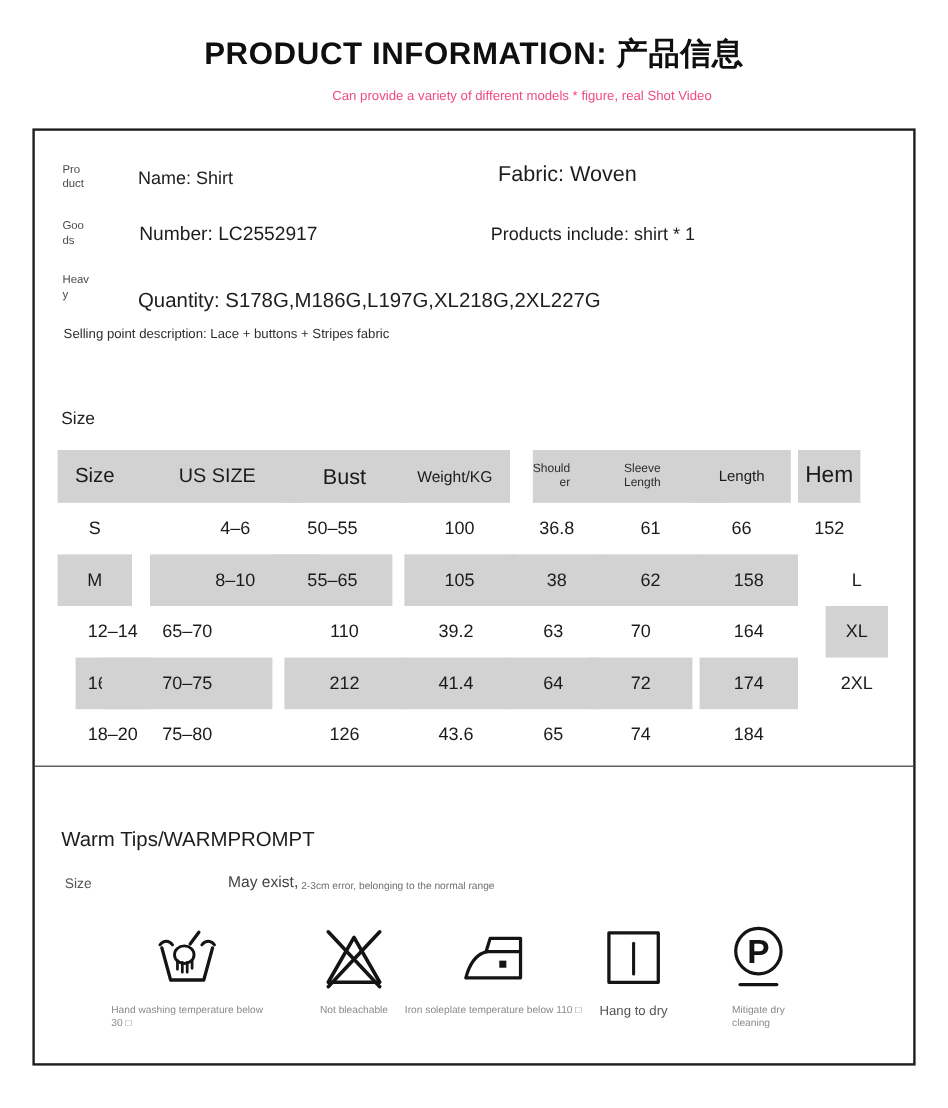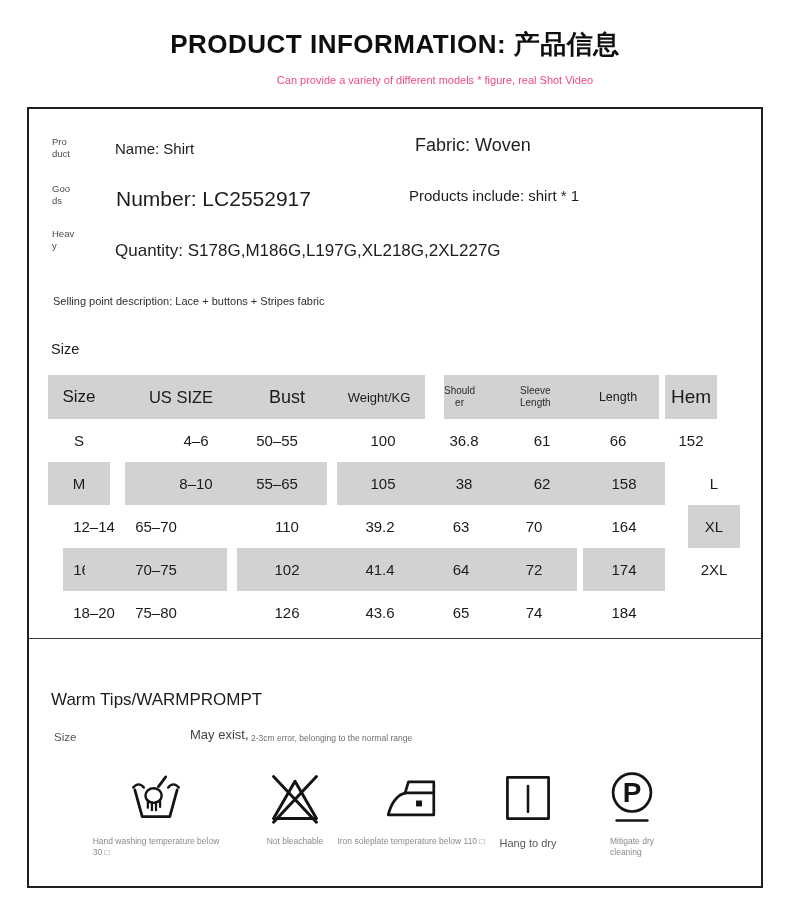--- a/index.html
+++ b/index.html
@@ -8,34 +8,34 @@
   .title{position:absolute;top:27px;left:0;width:100%;text-align:center;
          font-size:26px;font-weight:bold;letter-spacing:.5px;color:#0f0f0f;}
   .subtitle{position:absolute;top:74px;left:0;width:100%;text-align:center;
             font-size:11px;color:var(--accent,#f04a87);padding-left:40px;}
   .panel{position:absolute;left:27px;top:107px;width:736px;height:781px;
          border:2px solid #1f1f1f;box-sizing:border-box;background:#fff;}
   .abs{position:absolute;}
   .tag{white-space:pre-line;font-size:9.5px;line-height:1.25;color:#4b4b4b;}
   .t-name{font-size:15px;}
   .t-fabric{font-size:18px;}
-  .t-number{font-size:21px;}
+  .t-number{font-size:16px;}
   .t-includes{font-size:15px;}
   .t-quantity{font-size:17px;margin-top:12px;}
   .t-selling{font-size:11px;color:#2e2e2e;}
   .size-heading{font-size:14.5px;color:#222;}
   .size-table{position:absolute;left:19px;top:266px;width:692px;display:grid;
               grid-template-columns:62px 142px 100px 92px 76px 86px 82px 52px;}
   .cell{display:flex;align-items:center;justify-content:center;height:43px;
         font-size:15px;color:#1b1b1b;}
   .cell.h{height:44px;background:var(--tablegray,#d2d2d2);}
   .cell.g{background:var(--tablegray,#d2d2d2);}
   .c0.h{font-size:17px}.c1.h{font-size:16.5px}.c2.h{font-size:13px}.c3.h{font-size:18px}
   .c6.h{font-size:12.5px}.c7.h{font-size:19px}
-  .c4.h,.c5.h{justify-content:flex-start;text-align:center;white-space:pre-line;
+  .c4.h,.c5.h{justify-content:flex-start;text-align:right;white-space:pre-line;
               font-size:10px;line-height:1.25;color:#2c2c2c;}
   .c1.d{transform:translateX(15px)}
   .c2.d{transform:translateX(-25px)} .c2.h{transform:translateX(-19px)}
   .c3{transform:translateX(-15px)}
   .c4.d{transform:translateX(-18px)}
   .c5.d{transform:translateX(-21px)}
   .c6{transform:translateX(-29px)}
   .c7{transform:translateX(-23px)}
   .divider{position:absolute;left:0;top:529px;width:100%;border-top:1.5px solid #3a3a3a;}
   .warm-heading{font-size:17px;color:#1c1c1c;}
@@ -65,21 +65,21 @@
 
     <div class="abs tag" style="left:23px;top:74px">Goo
 ds</div>
     <div class="abs t-number" style="left:87px;top:78px">Number: LC2552917</div>
     <div class="abs t-includes" style="left:380px;top:78px">Products include: shirt * 1</div>
 
     <div class="abs tag" style="left:23px;top:119px">Heav
 y</div>
     <div class="abs t-quantity" style="left:86px;top:120px">Quantity: S178G,M186G,L197G,XL218G,2XL227G</div>
 
-    <div class="abs t-selling" style="left:24px;top:186px">Selling point description: Lace + buttons + Stripes fabric</div>
+    <div class="abs t-selling" style="left:24px;top:164px">Selling point description: Lace + buttons + Stripes fabric</div>
 
     <div class="abs size-heading" style="left:22px;top:232px">Size</div>
 
     <div class="size-table">
       <div class="cell h c0">Size</div>
       <div class="cell h c1">US SIZE</div>
       <div class="cell h c3">Bust</div>
       <div class="cell h c2">Weight/KG</div>
       <div class="cell h c4">Should
 er</div>
@@ -110,21 +110,21 @@
       <div class="cell d c2">65–70</div>
       <div class="cell d c3">110</div>
       <div class="cell d c4">39.2</div>
       <div class="cell d c5">63</div>
       <div class="cell d c6">70</div>
       <div class="cell d c7">164</div>
 
       <div class="cell d g c0">XL</div>
       <div class="cell d g c1">16–18</div>
       <div class="cell d g c2">70–75</div>
-      <div class="cell d g c3">102</div>
+      <div class="cell d g c3">212</div>
       <div class="cell d g c4">41.4</div>
       <div class="cell d g c5">64</div>
       <div class="cell d g c6">72</div>
       <div class="cell d g c7">174</div>
 
       <div class="cell d c0">2XL</div>
       <div class="cell d c1">18–20</div>
       <div class="cell d c2">75–80</div>
       <div class="cell d c3">126</div>
       <div class="cell d c4">43.6</div>

